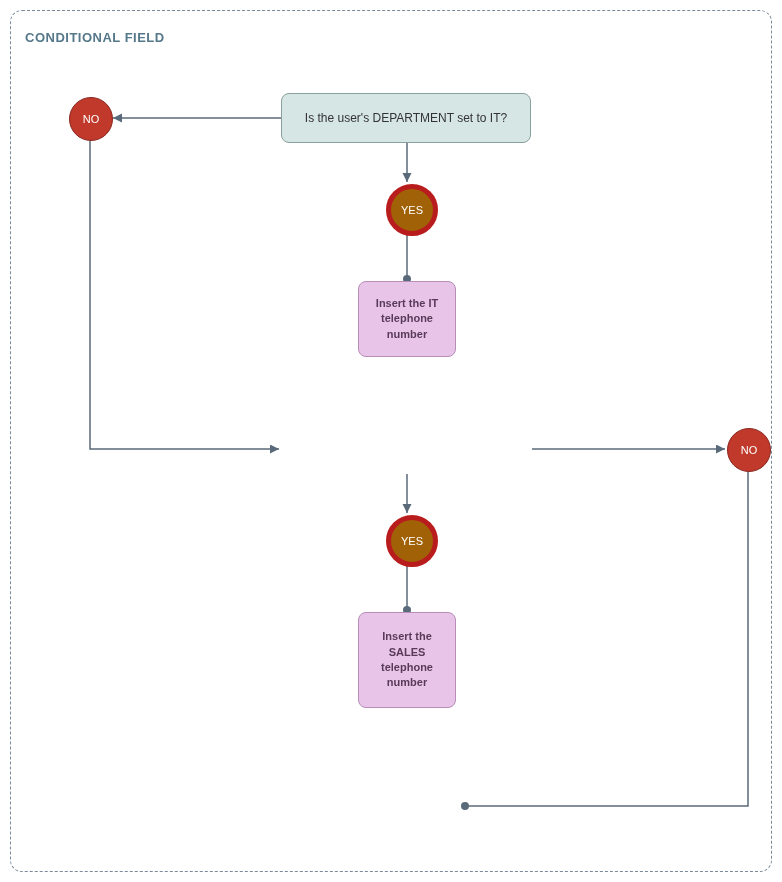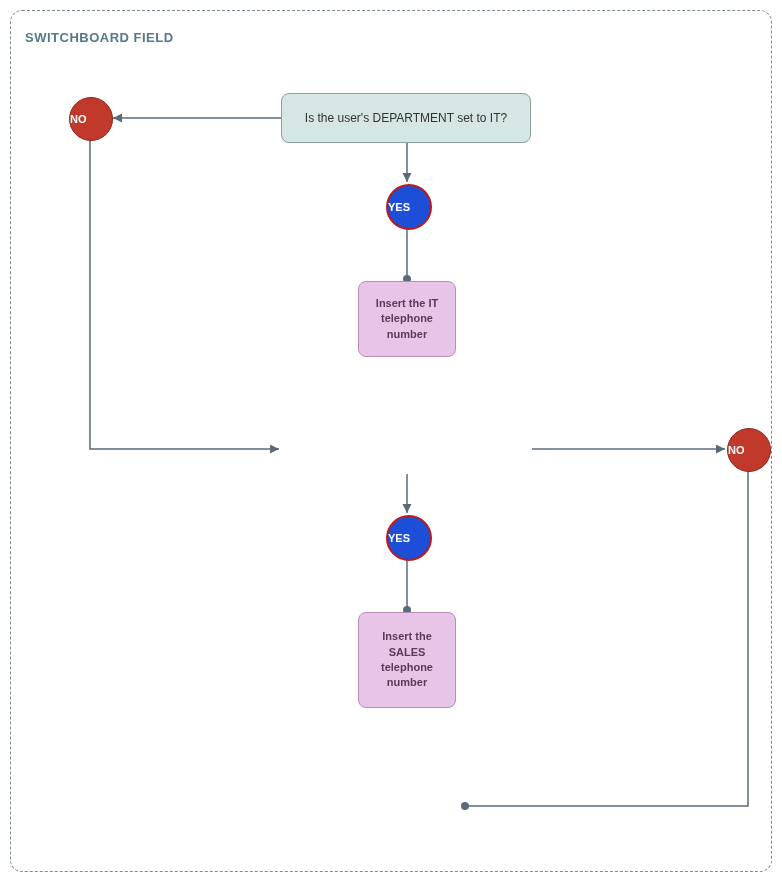--- a/index.html
+++ b/index.html
@@ -43,36 +43,36 @@
       color: #333;
       text-align: center;
       padding: 0 10px;
       box-sizing: border-box;
     }
     .circle {
       position: absolute;
       border-radius: 50%;
       display: flex;
       align-items: center;
-      justify-content: flex-start;
+      justify-content: center;
       font-size: 11px;
-      font-weight: bold;
+      font-weight: normal;
       color: white;
     }
     .circle-no {
       background: #c0392b;
       width: 42px;
       height: 42px;
       border: 1px solid #8a2820;
     }
     .circle-yes {
-      background: #1d4ed8;
+      background: #a16207;
       width: 42px;
       height: 42px;
-      border: 2px solid #b91c1c;
+      border: 5px solid #b91c1c;
     }
     .action-box {
       position: absolute;
       background: #e8c5e8;
       border: 1px solid #b88db8;
       border-radius: 8px;
       display: flex;
       align-items: center;
       justify-content: center;
       font-size: 11px;
@@ -90,21 +90,21 @@
       width: 782px;
       height: 882px;
       pointer-events: none;
     }
   </style>
 </head>
 <body>
 
 <div class="container">
   <div class="dashed-border"></div>
-  <div class="title">SWITCHBOARD FIELD</div>
+  <div class="title">CONDITIONAL FIELD</div>
 
   <svg class="connector">
     <defs>
       <marker id="arrow" markerWidth="8" markerHeight="8" refX="6" refY="3" orient="auto">
         <path d="M0,0 L6,3 L0,6 Z" fill="#5a6a7a"></path>
       </marker>
     </defs>
 
     <line x1="281" y1="118" x2="113" y2="118" stroke="#5a6a7a" stroke-width="1.5" marker-end="url(#arrow)"></line>
 

